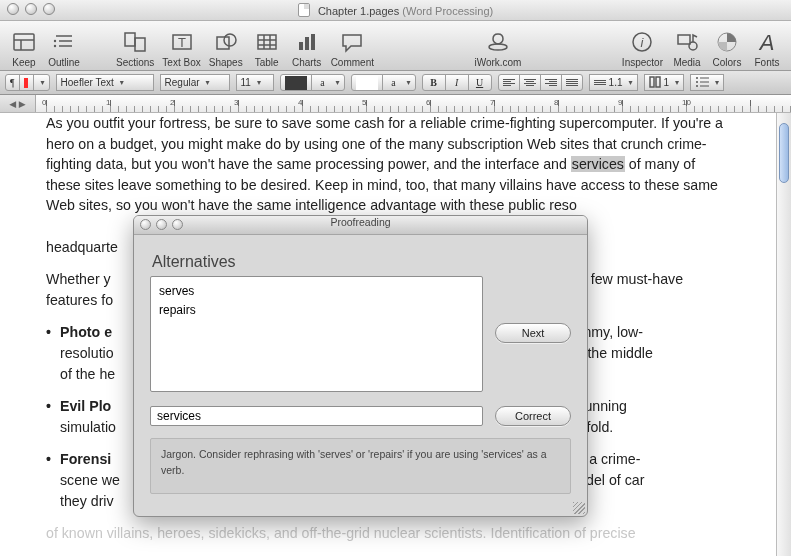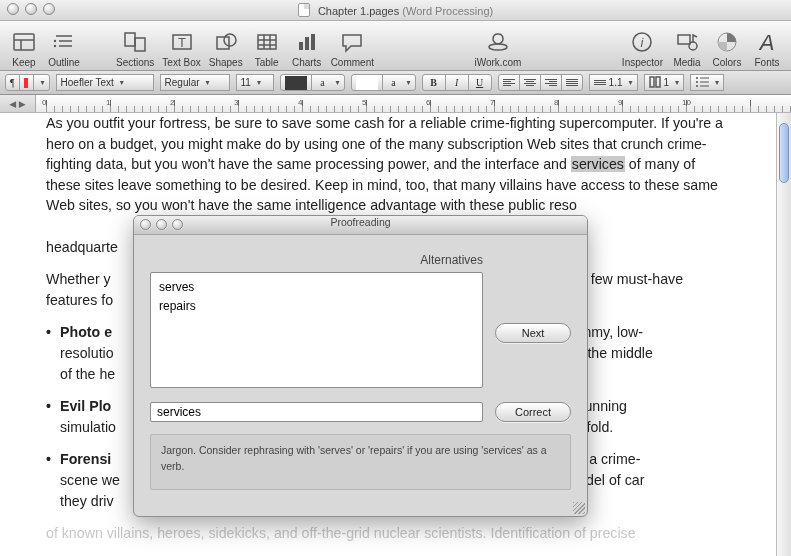--- a/index.html
+++ b/index.html
@@ -101,21 +101,21 @@
     border-radius:6px; box-shadow:0 8px 24px rgba(0,0,0,0.35);
     overflow:hidden;
   }
   .panel-title{height:19px;background:linear-gradient(#efefef,#c8c8c8);
     border-bottom:1px solid #a5a5a5;position:relative;display:flex;align-items:flex-start;justify-content:center;}
   .panel-title span{font-size:10.5px;color:#444;}
   .panel-traffic{position:absolute;left:6px;top:3px;display:flex;gap:5px;}
   .ptl{width:11px;height:11px;border-radius:50%;border:1px solid #888;
     background:radial-gradient(circle at 35% 30%,#fff,#bcbcbc);}
   .panel-body{padding:14px 16px 10px 16px;}
-  .panel-label{font-size:12px;color:#444;margin:4px 0 5px 2px;text-align:right;}
+  .panel-label{font-size:16px;color:#444;margin:4px 0 5px 2px;}
   .alt-list{border:1px solid var(--panel-border);background:#fff;height:116px;
     padding:5px 8px;font-size:12px;line-height:1.6;display:flex;flex-direction:column;border-radius:2px;}
   .alt-item{cursor:default;}
   .row{display:flex;gap:12px;margin-top:14px;align-items:flex-start;}
   .col{flex:1;}
   .btncol{width:76px;display:flex;flex-direction:column;gap:56px;}
   .mac-btn{height:20px;border:1px solid #8f8f8f;border-radius:10px;
     background:linear-gradient(#fff,#d9d9d9);font-size:11px;color:#222;
     display:flex;align-items:center;justify-content:center;cursor:default;
     box-shadow:0 1px 0 rgba(255,255,255,.6);}

